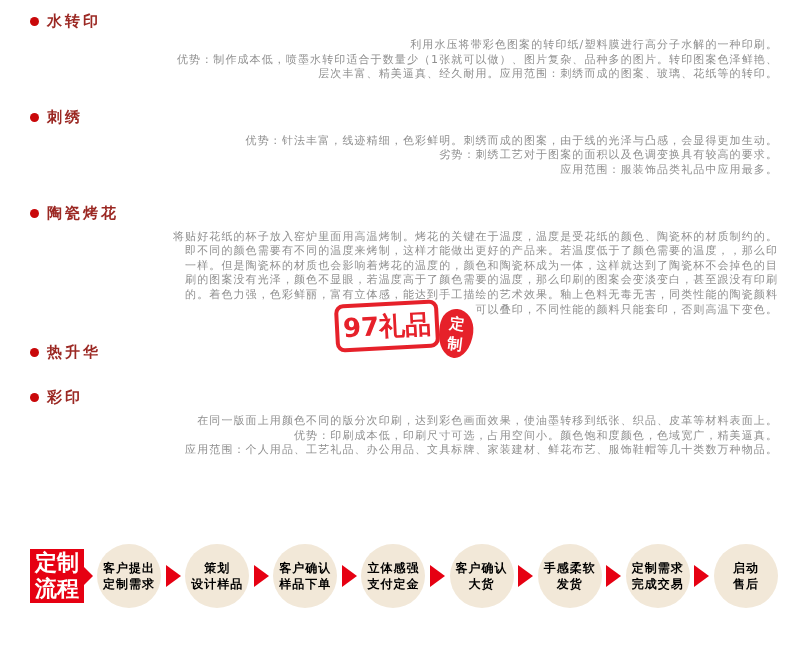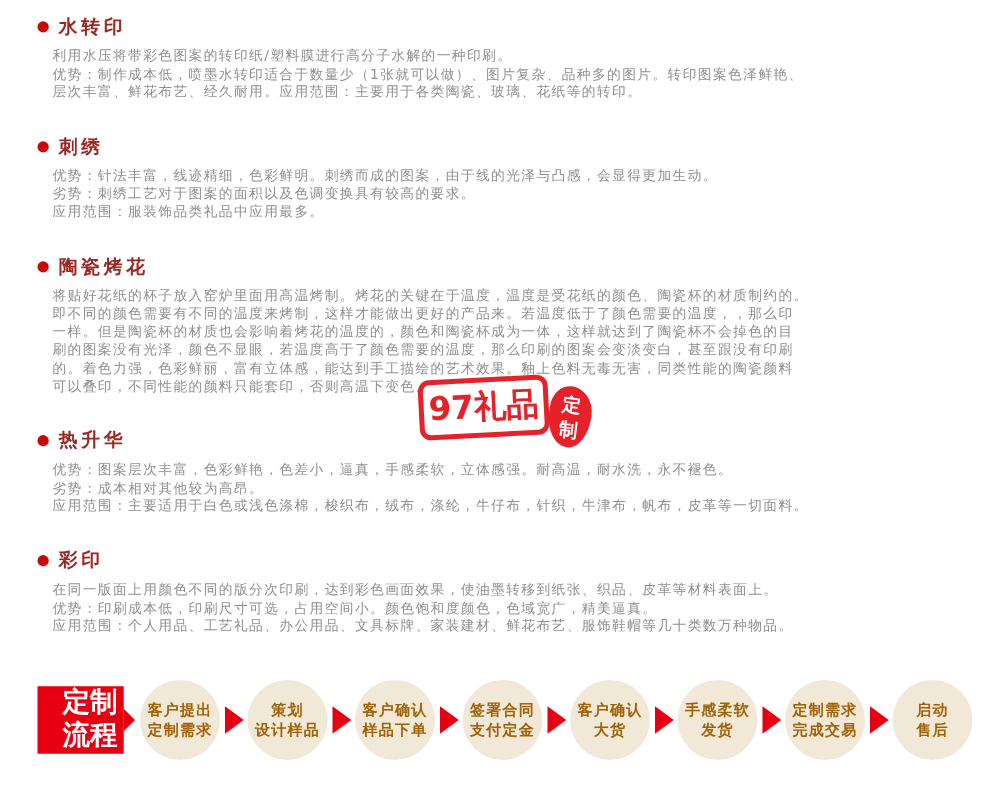--- a/index.html
+++ b/index.html
@@ -1,21 +1,21 @@
 <!DOCTYPE html>
 <html><head>
 <meta charset="utf-8">
 <style>
   html,body { margin:0; padding:0; background:#fff; }
   .page {
     position:relative; width:800px; height:648px; background:#ffffff;
     overflow:hidden; font-family:"DejaVu Sans", sans-serif;
   }
   .sections { position:absolute; left:30px; top:12px; width:748px; }
-  .section { margin-bottom:26px; }
+  .section { margin-bottom:26px;text-align:right; }
   .sec-head { display:flex; align-items:center; gap:8px; margin-bottom:7px; }
   .bullet { width:9px; height:9px; border-radius:50%; background:#c9080a; flex:0 0 auto; }
   .sec-title { font-size:15px; font-weight:bold; color:#9b2823; letter-spacing:3px; }
   .sec-body { margin-left:12px; font-size:11px; line-height:14.6px; color:#8f8f8f; letter-spacing:1.1px; }
   .sec-body div { white-space:nowrap; }
 
   
   .wm-badge {
     position:absolute; left:335px; top:302px; width:96px; height:40px;
     border:4px solid #e6212a; border-radius:9px; background:rgba(255,255,255,0.82);
@@ -29,31 +29,31 @@
     display:flex; flex-direction:column; align-items:center; justify-content:center;
     border-radius:46% 54% 48% 52% / 38% 44% 56% 52%;
     transform:rotate(7deg); z-index:5;
   }
 
   
   .flow { position:absolute; left:30px; top:544px; width:748px; display:flex; align-items:center; }
   .flow-label {
     position:relative; width:54px; height:54px; background:#e60012; color:#fff;
     font-size:22px; font-weight:bold; line-height:26px; text-align:center;
-    display:flex; flex-direction:column; justify-content:center; flex:0 0 auto;padding-left:15px;
+    display:flex; flex-direction:column; justify-content:center; flex:0 0 auto;
   }
   .flow-label .tip {
     position:absolute; right:-9px; top:50%; margin-top:-9px; width:0; height:0;
     border-left:9px solid #e60012; border-top:9px solid transparent; border-bottom:9px solid transparent;
   }
   .flow-steps { flex:1 1 auto; display:flex; align-items:center; justify-content:space-between; margin-left:13px; }
   .step-circle {
     width:64px; height:64px; border-radius:50%; background:#f2e8d8;
     display:flex; flex-direction:column; align-items:center; justify-content:center;
-    font-size:12px; font-weight:bold; color:#a16207; line-height:16px; letter-spacing:1px;
+    font-size:12px; font-weight:bold; color:#000000; line-height:16px; letter-spacing:1px;
     text-align:center; flex:0 0 auto;
   }
   .flow-arrow {
     width:0; height:0; flex:0 0 auto;
     border-left:15px solid #e60012; border-top:11px solid transparent; border-bottom:11px solid transparent;
   }
 </style>
 </head>
 <body>
 
@@ -62,21 +62,21 @@
   <div class="sections">
 
     <div class="section">
       <div class="sec-head">
         <span class="bullet"></span>
         <span class="sec-title">水转印</span>
       </div>
       <div class="sec-body">
         <div>利用水压将带彩色图案的转印纸/塑料膜进行高分子水解的一种印刷。</div>
         <div>优势：制作成本低，喷墨水转印适合于数量少（1张就可以做）、图片复杂、品种多的图片。转印图案色泽鲜艳、</div>
-        <div>层次丰富、鲜花布艺、经久耐用。应用范围：主要用于各类陶瓷、玻璃、花纸等的转印。</div>
+        <div>层次丰富、精美逼真、经久耐用。应用范围：刺绣而成的图案、玻璃、花纸等的转印。</div>
       </div>
     </div>
 
     <div class="section">
       <div class="sec-head">
         <span class="bullet"></span>
         <span class="sec-title">刺绣</span>
       </div>
       <div class="sec-body">
         <div>优势：针法丰富，线迹精细，色彩鲜明。刺绣而成的图案，由于线的光泽与凸感，会显得更加生动。</div>
@@ -97,25 +97,20 @@
         <div>刷的图案没有光泽，颜色不显眼，若温度高于了颜色需要的温度，那么印刷的图案会变淡变白，甚至跟没有印刷</div>
         <div>的。着色力强，色彩鲜丽，富有立体感，能达到手工描绘的艺术效果。釉上色料无毒无害，同类性能的陶瓷颜料</div>
         <div>可以叠印，不同性能的颜料只能套印，否则高温下变色。</div>
       </div>
     </div>
 
     <div class="section">
       <div class="sec-head">
         <span class="bullet"></span>
         <span class="sec-title">热升华</span>
-      </div>
-      <div class="sec-body">
-        <div>优势：图案层次丰富，色彩鲜艳，色差小，逼真，手感柔软，立体感强。耐高温，耐水洗，永不褪色。</div>
-        <div>劣势：成本相对其他较为高昂。</div>
-        <div>应用范围：主要适用于白色或浅色涤棉，梭织布，绒布，涤纶，牛仔布，针织，牛津布，帆布，皮革等一切面料。</div>
       </div>
     </div>
 
     <div class="section">
       <div class="sec-head">
         <span class="bullet"></span>
         <span class="sec-title">彩印</span>
       </div>
       <div class="sec-body">
         <div>在同一版面上用颜色不同的版分次印刷，达到彩色画面效果，使油墨转移到纸张、织品、皮革等材料表面上。</div>
@@ -152,21 +147,21 @@
       </div>
       <div class="flow-arrow"></div>
 
       <div class="step-circle">
         <span>客户确认</span>
         <span>样品下单</span>
       </div>
       <div class="flow-arrow"></div>
 
       <div class="step-circle">
-        <span>签署合同</span>
+        <span>立体感强</span>
         <span>支付定金</span>
       </div>
       <div class="flow-arrow"></div>
 
       <div class="step-circle">
         <span>客户确认</span>
         <span>大货</span>
       </div>
       <div class="flow-arrow"></div>
 

